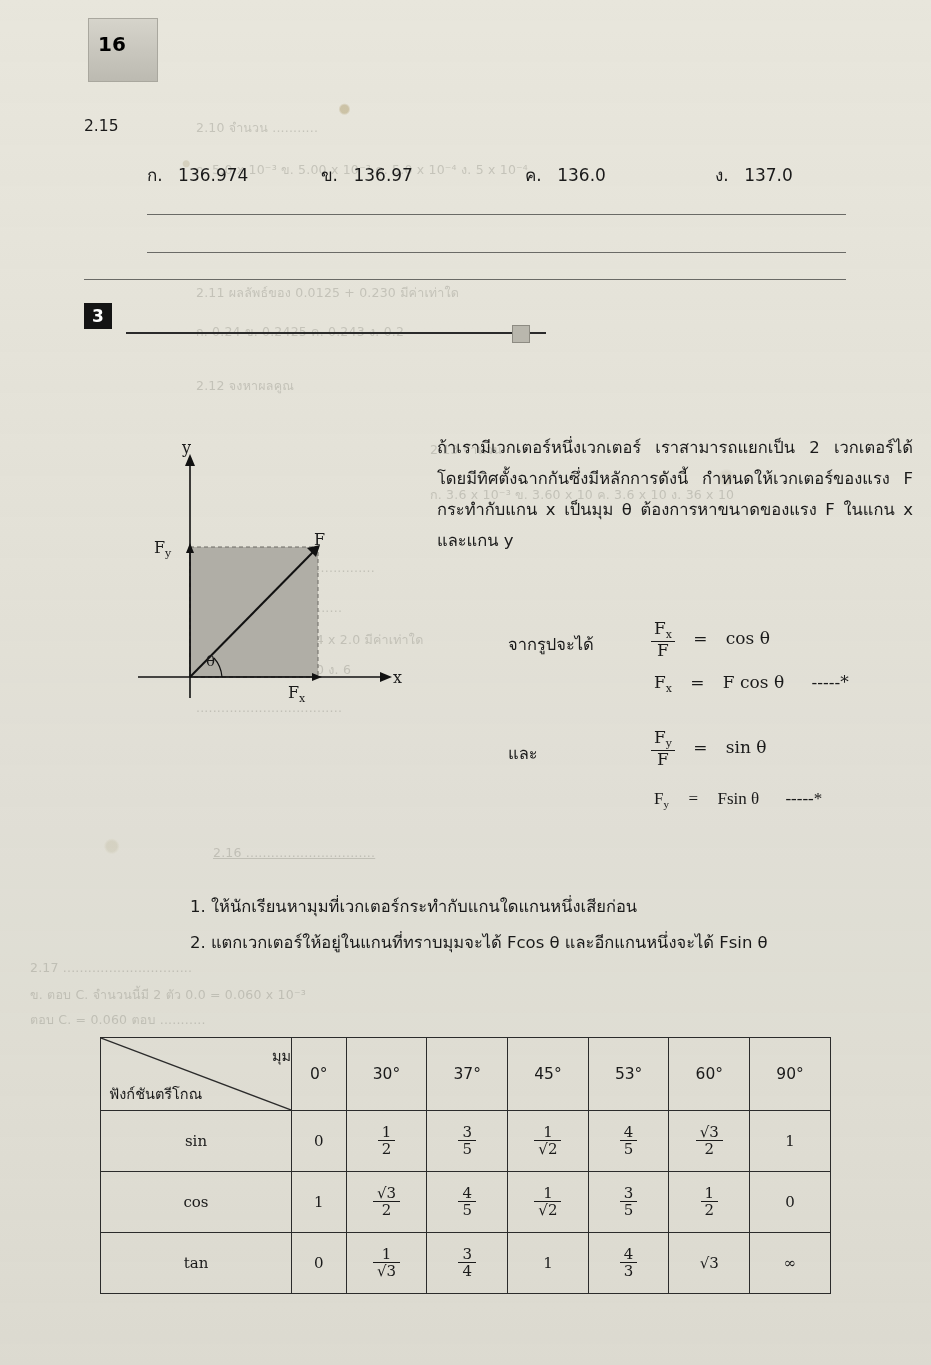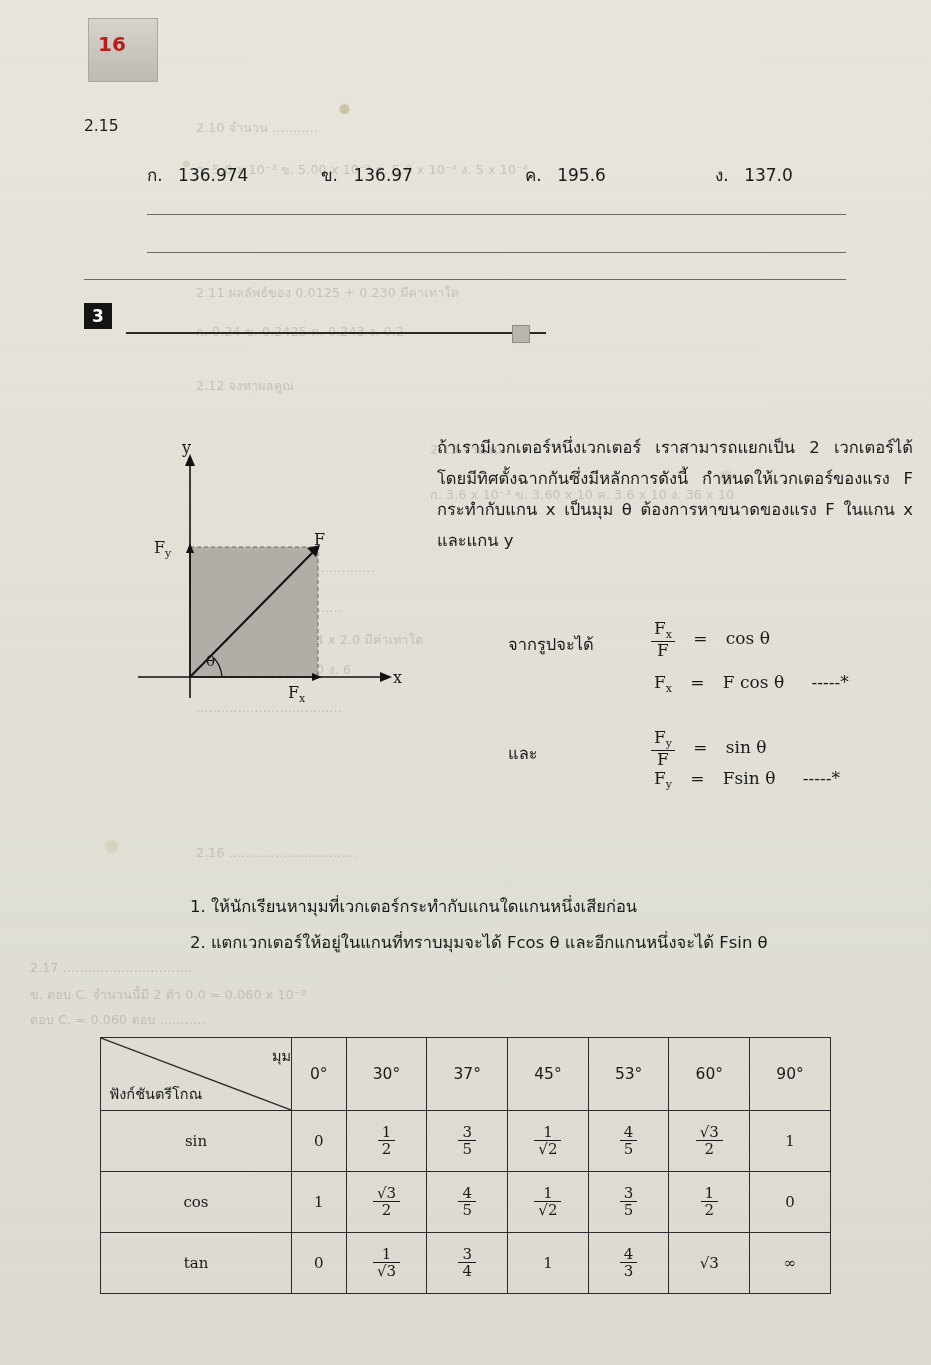--- a/index.html
+++ b/index.html
@@ -32,21 +32,21 @@
     pointer-events:none;
     font-family:"DejaVu Sans","Liberation Sans",sans-serif;
   }
   .page-number-box{
     position:absolute;left:88px;top:18px;width:68px;height:62px;
     background:linear-gradient(180deg,#d6d4cb,#bcbab1);
     border:1px solid #a9a79e;
   }
   .page-number{
     position:absolute;left:98px;top:32px;
-    font-size:20px;font-weight:bold;color:#b91c1c;
+    font-size:20px;font-weight:bold;color:#000000;
   }
   .content{position:absolute;left:0;top:0;width:931px;height:1365px;}
   .q-num{position:absolute;left:84px;top:117px;font-size:15.5px;}
   .q-text{position:absolute;left:127px;top:116px;font-size:16px;}
   .choice{position:absolute;top:161px;font-size:17px;}
 
   .rule{position:absolute;height:1px;background:#6a6a66;}
 
   .sec-badge{
     position:absolute;left:84px;top:303px;width:28px;height:26px;
@@ -119,42 +119,42 @@
     <div class="ghost" style="left:196px;top:283px;">2.11  ผลลัพธ์ของ  0.0125 + 0.230  มีค่าเท่าใด</div>
     <div class="ghost" style="left:196px;top:322px;">ก.  0.24    ข. 0.2425    ค. 0.243    ง. 0.2</div>
     <div class="ghost" style="left:196px;top:376px;">2.12  จงหาผลคูณ</div>
     <div class="ghost" style="left:430px;top:440px;">2.13  จำนวน</div>
     <div class="ghost" style="left:430px;top:485px;">ก. 3.6 x 10⁻³      ข. 3.60 x 10      ค. 3.6 x 10      ง. 36 x 10</div>
     <div class="ghost" style="left:196px;top:560px;">2.14  ...................................</div>
     <div class="ghost" style="left:196px;top:600px;">...................................</div>
     <div class="ghost" style="left:196px;top:630px;">2.15  ผลลัพธ์ของ  3.14 x 2.0  มีค่าเท่าใด</div>
     <div class="ghost" style="left:196px;top:660px;">ก. 6.28      ข. 6.3      ค. 6.0      ง. 6</div>
     <div class="ghost" style="left:196px;top:700px;">...................................</div>
-    <div class="ghost" style="left:196px;top:845px;">2.16  ...............................</div>
+    <div class="ghost" style="left:213px;top:845px;text-decoration:underline;">2.16  ...............................</div>
     <div class="ghost" style="left:30px;top:960px;">2.17  ...............................</div>
     <div class="ghost" style="left:30px;top:985px;">ข. ตอบ C. จำนวนนี้มี 2 ตัว   0.0 = 0.060 x 10⁻³</div>
     <div class="ghost" style="left:30px;top:1010px;">ตอบ C. = 0.060 ตอบ ...........</div>
   </div>
 
   <div class="page-number-box"></div>
   <div class="page-number">16</div>
 
   <div class="q-num">2.15</div>
 
   <div class="choice" style="left:147px;">
     <span>ก.</span>
     <span style="padding-left:10px;">136.974</span>
   </div>
   <div class="choice" style="left:321px;">
     <span>ข.</span>
     <span style="padding-left:10px;">136.97</span>
   </div>
   <div class="choice" style="left:525px;">
     <span>ค.</span>
-    <span style="padding-left:10px;">195.6</span>
+    <span style="padding-left:10px;">136.0</span>
   </div>
   <div class="choice" style="left:715px;">
     <span>ง.</span>
     <span style="padding-left:10px;">137.0</span>
   </div>
 
   <div class="rule" style="left:147px;top:214px;width:699px;"></div>
   <div class="rule" style="left:147px;top:252px;width:699px;"></div>
   <div class="rule" style="left:84px;top:279px;width:762px;"></div>
 
@@ -224,21 +224,21 @@
 
   <div class="math-block serif" style="left:651px;top:729px;font-size:17px;">
     <span class="frac">
       <span class="num"><span>F</span><sub style="font-size:11px;">y</sub></span>
       <span class="den">F</span>
     </span>
     <span style="display:inline-block;width:40px;text-align:center;">=</span>
     <span>sin θ</span>
   </div>
 
-  <div class="math-block serif" style="left:654px;top:768px;font-size:17px;">
+  <div class="math-block serif" style="left:654px;top:789px;font-size:17px;font-family:Liberation Serif, serif;">
     <span><span>F</span><sub style="font-size:11px;">y</sub></span>
     <span style="display:inline-block;width:40px;text-align:center;">=</span>
     <span>Fsin θ</span>
     <span style="padding-left:22px;">-----*</span>
   </div>
 
   <div class="summary-1">1.   ให้นักเรียนหามุมที่เวกเตอร์กระทำกับแกนใดแกนหนึ่งเสียก่อน</div>
   <div class="summary-2">2.   แตกเวกเตอร์ให้อยู่ในแกนที่ทราบมุมจะได้ Fcos θ และอีกแกนหนึ่งจะได้ Fsin θ</div>
 
 

